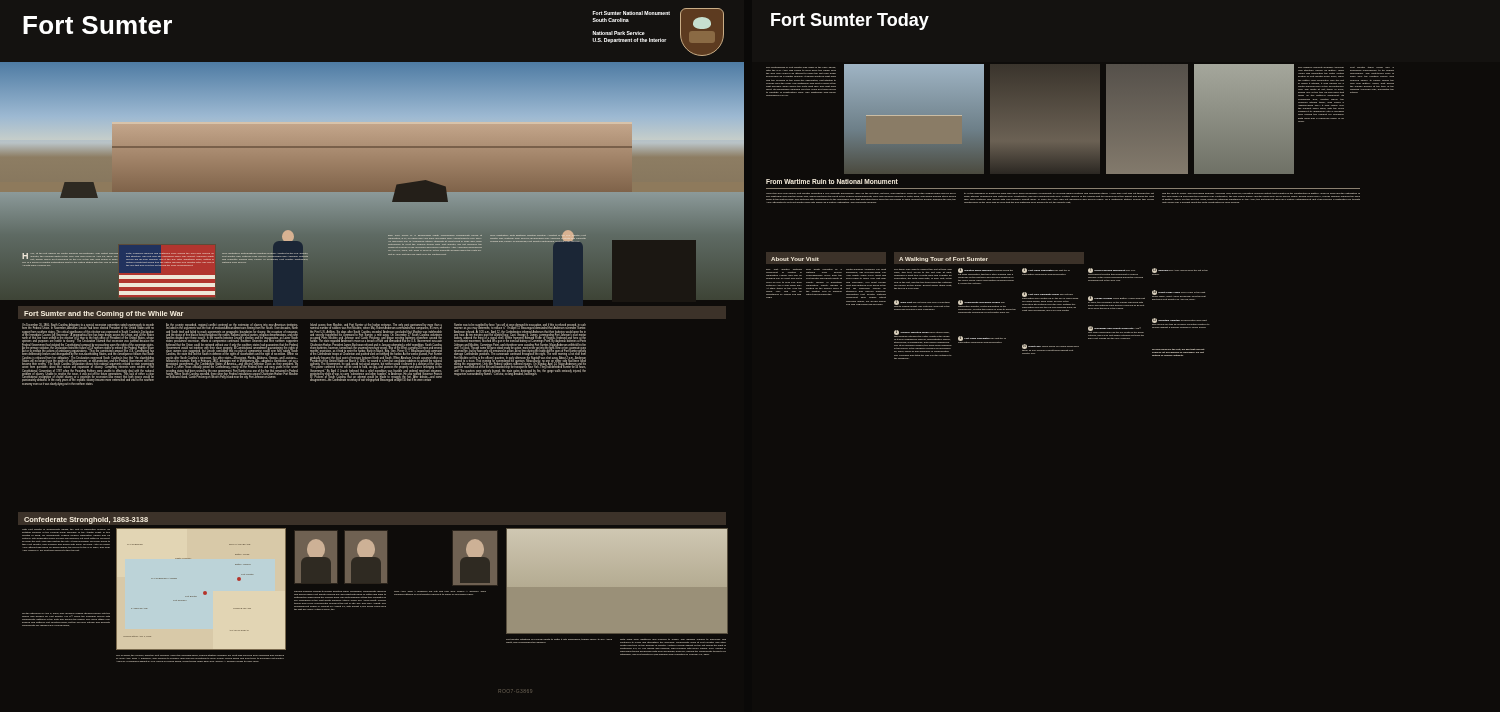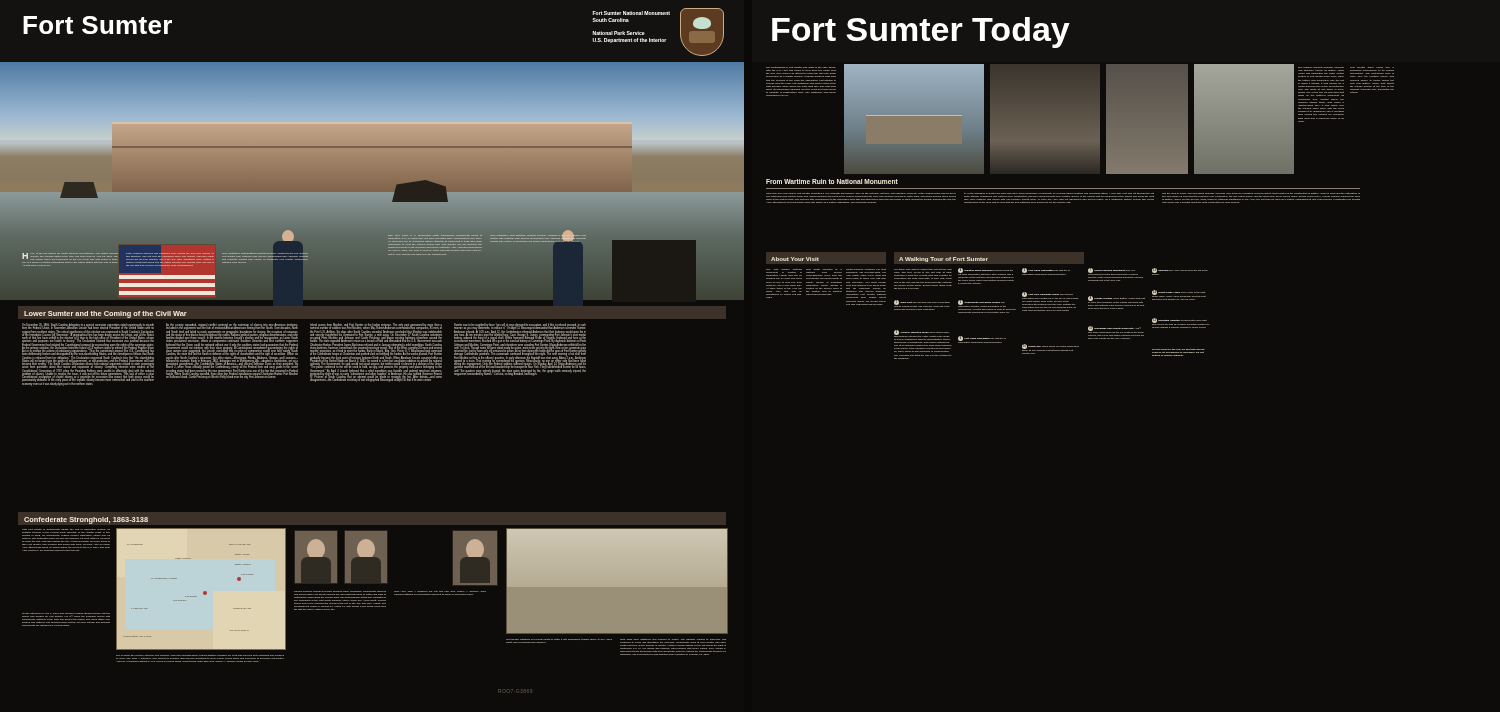--- a/index.html
+++ b/index.html
@@ -95,21 +95,21 @@
   #sc1{left:22px;top:528px;width:88px;}
   #sc2{left:22px;top:612px;width:88px;}
   #sc3{left:116px;top:654px;width:168px;}
   #sc4{left:294px;top:590px;width:92px;}
   #sc5{left:394px;top:590px;width:92px;}
   #sc6{left:506px;top:638px;width:106px;}
   #sc7{left:620px;top:638px;width:106px;}
 
   
   .hdr-band2{position:absolute;left:0;top:0;width:748px;height:62px;background:#141210;}
-  .hdr-title2{position:absolute;left:18px;top:10px;color:#fff;font-size:34px;font-weight:bold;}
+  .hdr-title2{position:absolute;left:18px;top:10px;color:#fff;font-size:18px;font-weight:bold;}
   .photo-strip{position:absolute;top:64px;height:110px;background:#5e564a;}
   #ps1{left:92px;width:140px;background:linear-gradient(#9fb4c4,#6d7f88 60%,#4b4a3e);}
   #ps2{left:238px;width:110px;background:linear-gradient(#3a342c,#6b6154 70%,#2b2722);}
   #ps3{left:354px;width:82px;background:linear-gradient(#55504a,#837a6c);}
   #ps4{left:442px;width:100px;background:linear-gradient(#a5a79c,#6f7166);}
   .ps-fort{position:absolute;left:16%;top:46%;width:68%;height:26%;background:#8a7c66;border-top:1.5px solid #cbbda4;}
 
   .rtxt{position:absolute;font-size:2.5px;line-height:3.15px;color:#e9e0d1;text-align:justify;}
   #rt1{left:14px;top:66px;width:70px;}
   #rt2{left:546px;top:66px;width:46px;}
@@ -176,21 +176,21 @@
     <div class="palm"></div>
 
     <div class="capcol" id="cap-1">
       <span class="dropcap">H</span><span>ere, at the fort named for South Carolina Revolutionary War patriot Thomas Sumter, the opening shots of the Civil War were fired on April 12, 1861. The fort, shown above as it appeared on the eve of the war, was begun in 1829, one of a series of coastal fortifications built by the United States after the War of 1812. As with many Federal pro-</span>
     </div>
     <div class="capcol" id="cap-2">jects, enslaved laborers and craftsmen were among the men who worked on this structure. The fort was still unfinished when Maj. Robert Anderson (right) moved his 85-man garrison into it the day after Christmas 1860, setting in motion events that would tear the nation asunder four months later. The flag is the one that flew over the fort during the 1861 bombardment.</div>
     <div class="capcol" id="cap-3">Over illustration: Seth Eastman painting courtesy Architect of the U.S. Capitol; Fort Sumter flag, National Park Service; Beauregard and Anderson portraits and Palmetto Guards flag, Library of Congress; Fort Sumter photograph, National Park Service.</div>
     <div class="capcol" id="cap-4">Brig. Gen. Pierre G. T. Beauregard (right) commanded Confederate forces at Charleston, S.C., in March and April 1861 and again from August 1862 to May 1864. He had been one of Anderson's artillery students at West Point in 1837 and, while determined to evict the Federal troops from Fort Sumter, did not welcome the prospect of firing on his old friend and former instructor. After Anderson surrendered on April 14, 1861, Pvt. John S. Byrd Jr. of the Palmetto Guards raised the unit's six-foot by nine-foot flag (far right) over the captured fort.</div>
     <div class="capcol" id="cap-5">Over illustration: Seth Eastman painting courtesy Architect of the U.S. Capitol; Fort Sumter flag, National Park Service; Beauregard and Anderson portraits and Palmetto Guards flag, Library of Congress; Fort Sumter photograph, National Park Service.</div>
 
-    <div class="sect-bar" id="bar-coming">Lower Sumter and the Coming of the Civil War</div>
+    <div class="sect-bar" id="bar-coming">Fort Sumter and the Coming of the While War</div>
 
     <div class="col" id="col1">On December 20, 1860, South Carolina delegates to a special secession convention voted unanimously to secede from the Federal Union. In November, Abraham Lincoln had been elected President of the United States with no support from southern states. The critical significance of this election was expressed in South Carolina's Declaration of the Immediate Causes [of] Secession: "A geographical line has been drawn across the Union, and all the States north of that line have united in the election of a man to the high office of President of the United States, whose opinions and purposes are hostile to slavery." The Declaration claimed that secession was justified because the Federal Government had violated the Constitutional compact by encroaching upon the rights of the sovereign states. As the primary violation, the Declaration listed the failure of 14 northern states to enforce the Federal Fugitive Slave Act or to restrain the actions of antislavery organizations. "Thus the constituted compact [the U.S. Constitution] has been deliberately broken and disregarded by the non-slaveholding States, and the consequence follows that South Carolina is released from her obligation." The Declaration expressed South Carolina's fear that "the slaveholding States will no longer have the power of self-government, or self-protection, and the Federal Government will have become their enemy."
 
 The South Carolina Declaration shows how national arguments related to state sovereignty arose from questions about that nature and expansion of slavery. Competing interests were evident at the Constitutional Convention of 1787 when the Founding Fathers were unable to effectively deal with the national problem of slavery. Unable to resolve the issue, it was put off for future generations. This lack of either a clear Constitutional recognition of chattel slavery or a provision for secession also meant that both issues would be passionately debated. In the early years of the republic slavery became more entrenched and vital to the southern economy even as it was slowly dying out in the northern states.</div>
     <div class="col" id="col2">As the country expanded, regional conflict centered on the extension of slavery into new American territories. Included in the arguments was the fate of enslaved African Americans fleeing from the South. Over decades, North and South tried and failed to reach agreements on geographic boundaries for slavery, the recapture of runaways, and the status of free blacks living throughout the nation, National political parties, religious denominations, and even families divided over these issues.
 
 In the months between Lincoln's election and his inauguration, as Lower South states proclaimed secession, efforts at compromise continued. Southern Unionists and their northern supporters believed that the Union could be restored without war if only the southern states had guarantees that the Federal Government would not interfere with their slave property. A Constitutional amendment guaranteeing the rights of slave owners was suggested, but Lincoln concluded that no plan of compromise would ever fully satisfy South Carolina, the state that led the South in defense of the rights of slaveholders and the right of secession.
 
 Within six weeks after South Carolina's secession, five other states—Mississippi, Florida, Alabama, Georgia, and Louisiana—followed its example. Early in February, 1861, delegates met in Montgomery, Ala., adopted a constitution, set up a provisional government—the Confederate States of America—and elected Jefferson Davis as their president. By March 2, when Texas officially joined the Confederacy, nearly all the Federal forts and navy yards in the seven seceding states had been seized by the new government. Fort Sumter was one of the few that remained in Federal hands.
 

